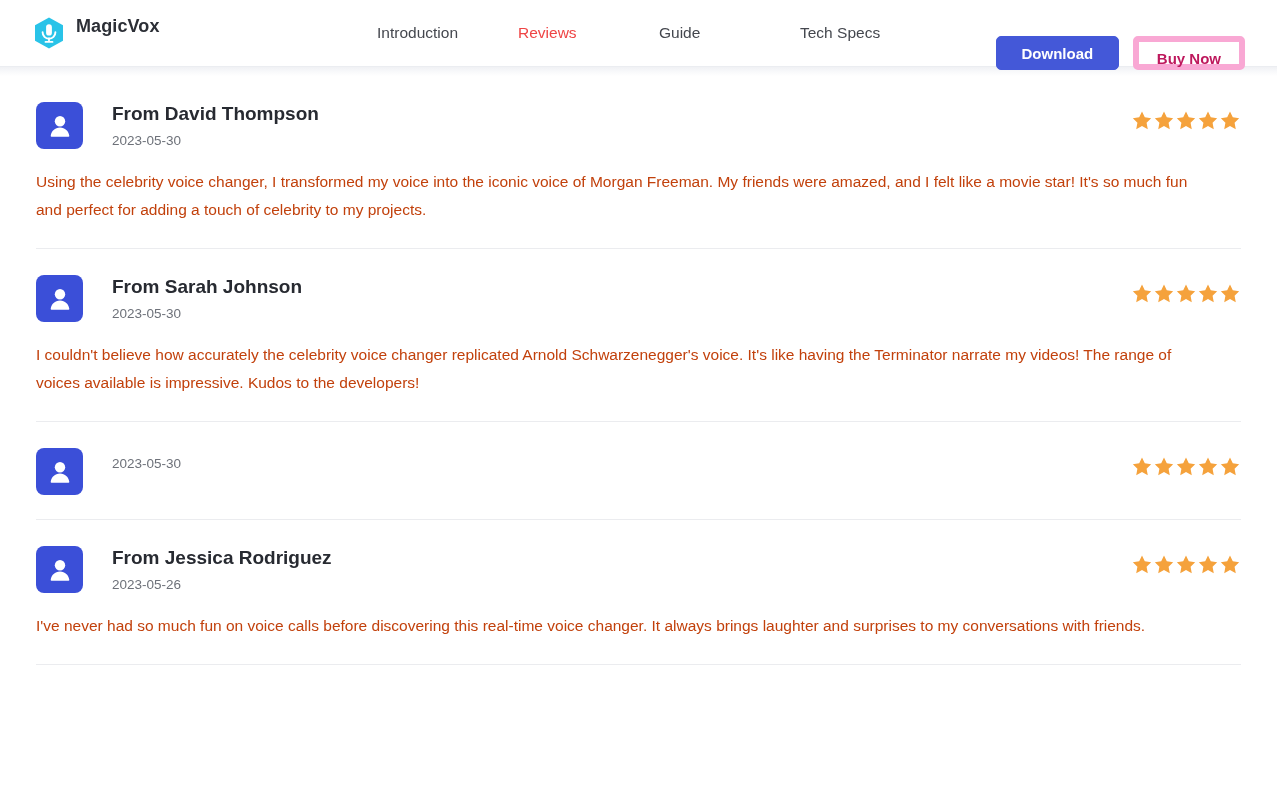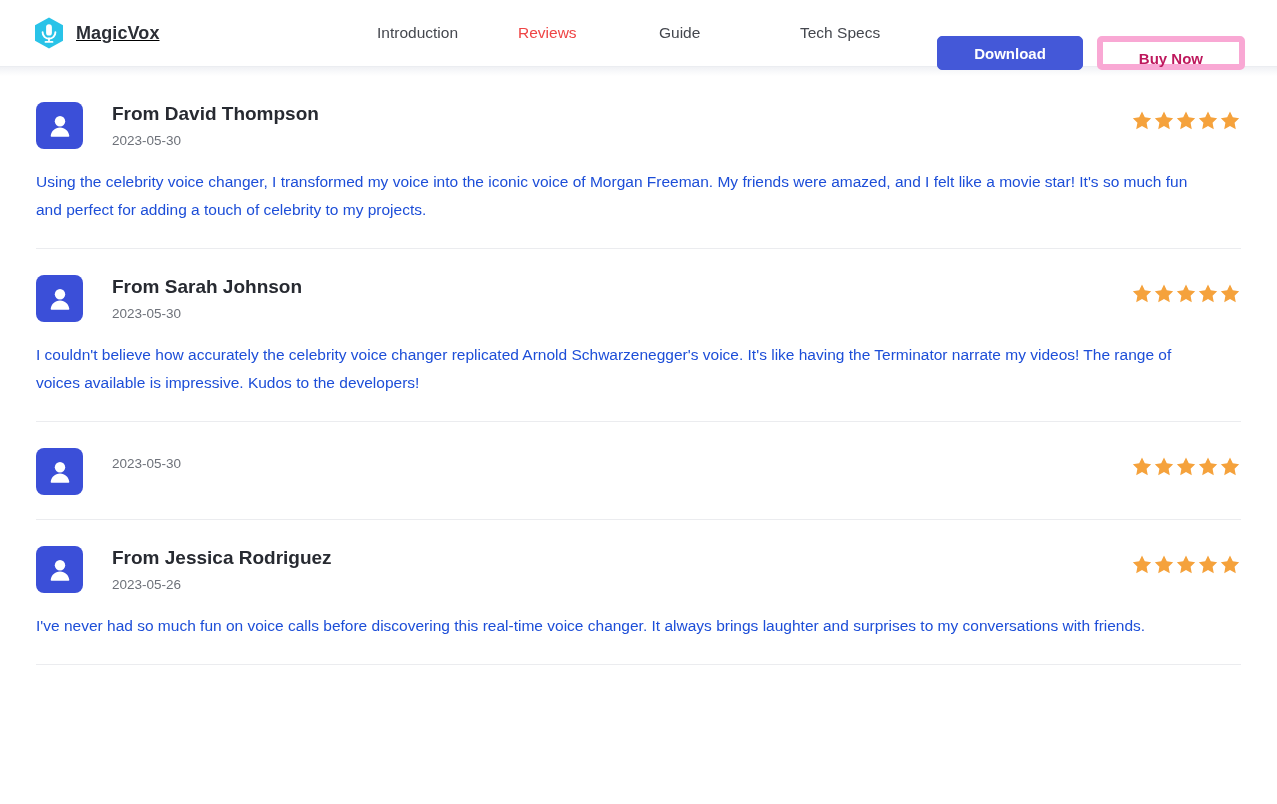--- a/index.html
+++ b/index.html
@@ -26,25 +26,24 @@
     box-sizing: border-box;
   }
   .header-shadow {
     height: 9px;
     background: linear-gradient(to bottom, #f0f1f4 0%, #f7f8fa 45%, #ffffff 100%);
     border-top: 1px solid #ebedf1;
   }
 
   .brand {
     display: flex;
-    align-items: center;
+    align-items: flex-start;
     gap: 10px;
     width: 300px;
     flex: 0 0 auto;
-    text-decoration: underline;
   }
   .logo-mark {
     width: 34px;
     height: 34px;
     position: relative;
     flex: 0 0 auto;
   }
   .logo-mark svg { display: block; }
   .brand-name {
     font-size: 18px;
@@ -76,21 +75,21 @@
     display: flex;
     align-items: center;
     gap: 14px;
     flex: 0 0 auto;
   }
   .btn {
     font-family: "Liberation Sans", sans-serif;
     font-size: 15px;
     font-weight: bold;
     border-radius: 5px;
-    padding: 0 36px;
+    padding: 0 18px;
     height: 34px;
     line-height: 34px;
     box-sizing: border-box;
     cursor: pointer;
     white-space: nowrap;
     text-align: center;
     margin-top: 40px;
   }
   .btn-primary {
     background: #4458d8;
@@ -152,21 +151,21 @@
     display: flex;
     gap: 0px;
     align-items: center;
     margin-top: 7px;
   }
   .star { display: block; }
   .review-body {
     margin-top: 19px;
     font-size: 15.5px;
     line-height: 28px;
-    color: #1d4ed8;
+    color: #c2410c;
     max-width: 1175px;
   }
 </style>
 </head>
 <body>
 
 <div class="site-header">
 
   <div class="brand">
     <span class="logo-mark">

